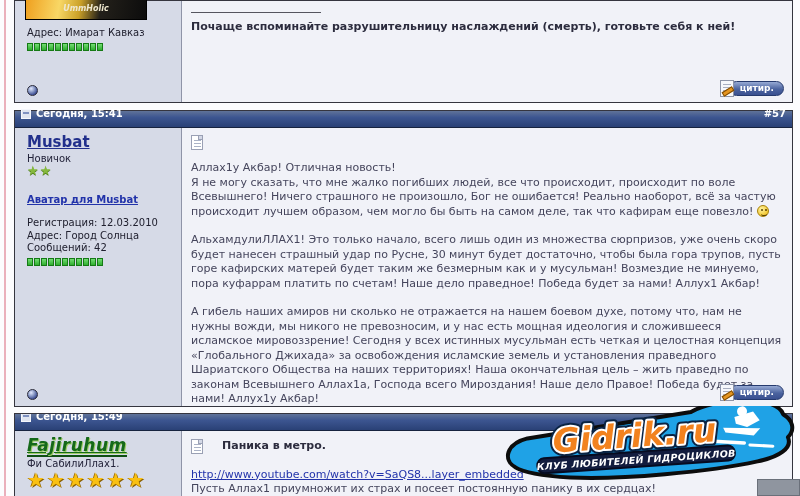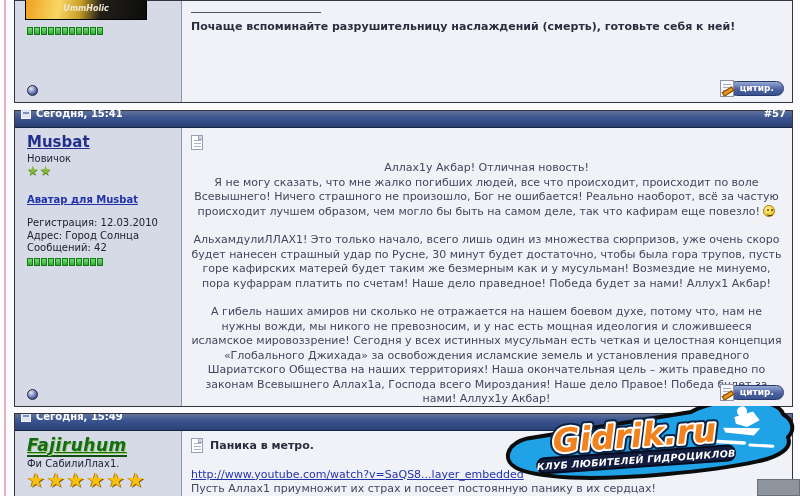--- a/index.html
+++ b/index.html
@@ -66,56 +66,57 @@
   
   .post-2 { top:110px; height:297px; }
   .post-2 .post-body { height:278px; }
   .username-link { display:inline-block; font-size:15px; font-weight:bold; color:#22308c; text-decoration:underline; margin:3px 0 2px 0; }
   .rank { font-size:10px; color:#23233a; }
   .stars-green { color:#86b93e; font-size:13px; letter-spacing:1px; text-shadow:0 1px 0 #4a7a14; line-height:14px; }
   .avatar-link { display:inline-block; margin:16px 0 12px 0; font-size:10px; color:#2233aa; font-weight:bold; }
   .msg-icon { width:12px; height:15px; background:#fff; border:1px solid #9aa0b4; position:relative; margin-bottom:11px; }
   .msg-icon::before { content:''; position:absolute; left:2px; top:4px; width:7px; height:1px; background:#aab2c6; box-shadow:0 3px 0 #aab2c6, 0 6px 0 #aab2c6; }
   .msg-icon::after { content:''; position:absolute; right:0; top:0; width:3px; height:3px; background:#d4d8e6; border-left:1px solid #9aa0b4; border-bottom:1px solid #9aa0b4; }
-  .para { white-space:pre-line; margin-bottom:14px;text-align:center; }
+  .para { white-space:pre-line; margin-bottom:14px; }
   .smiley {
     display:inline-block; width:12px; height:12px; border-radius:50%; vertical-align:-2px; position:relative;
     background:radial-gradient(circle at 35% 30%, #fff3a0, #f2c832 70%, #d7a81a); border:1px solid #a8820a;
   }
   .smiley::before { content:''; position:absolute; left:3px; top:3px; width:2px; height:2px; border-radius:50%; background:#5a4200; box-shadow:4px 0 0 #5a4200; }
   .smiley::after { content:''; position:absolute; left:3px; top:6px; width:6px; height:3px; border-bottom:1px solid #5a4200; border-radius:50%; }
 
   
   .post-3 { top:413px; height:98px; border-bottom:none; overflow:hidden; }
   .name-green {
     display:inline-block; font-size:17px; font-weight:bold; font-style:italic; letter-spacing:.5px;
     color:#15691a; border-bottom:2px solid #0f4f12; margin:2px 0 1px 0; text-shadow:1px 1px 0 #9ccc65;text-align:center;
   }
   .stars-gold { color:#f9c012; font-size:20px; letter-spacing:2px; line-height:22px; text-shadow:-1px 0 0 #a87400, 1px 1px 0 #8a5f00; }
-  .subject-row { display:flex; align-items:center; margin-bottom:14px; }
+  .subject-row { display:flex; align-items:flex-end; margin-bottom:14px;gap:12px; }
   .subject-row .msg-icon { margin:0 7px 0 0; flex:none; }
   .subject { font-weight:bold; color:#2c2c3e; padding-top:1px; }
   .yt-link { color:#2233aa; text-decoration:underline; }
 
   
   .watermark { position:absolute; left:498px; top:406px; width:300px; height:74px; z-index:10; pointer-events:none; }
   .video-corner { position:absolute; left:757px; top:479px; width:43px; height:17px; background:#8f959f; border:1px solid #6a707a; z-index:5; }
 </style>
 </head>
 <body>
 
 <div class="page">
   <div class="pink-line"></div>
 
   <div class="post post-1">
     <div class="post-body">
       <div class="user-col">
         <div class="banner">
           <span>UmmHolic</span>
         </div>
+        <div class="info-line">Адрес: Имарат Кавказ</div>
         <div class="rep-bar"><span class="sq"></span><span class="sq"></span><span class="sq"></span><span class="sq"></span><span class="sq"></span><span class="sq"></span><span class="sq"></span><span class="sq"></span><span class="sq"></span><span class="sq"></span><span class="sq"></span></div>
         <div class="globe-icon"></div>
       </div>
       <div class="msg-col">
         <div class="sig-sep"></div>
         <div class="sig-text">Почаще вспоминайте разрушительницу наслаждений (смерть), готовьте себя к ней!</div>
         <div class="quote-btn">
           <span class="quote-icon"></span>
           <span class="quote-pill">цитир.</span>
         </div>

